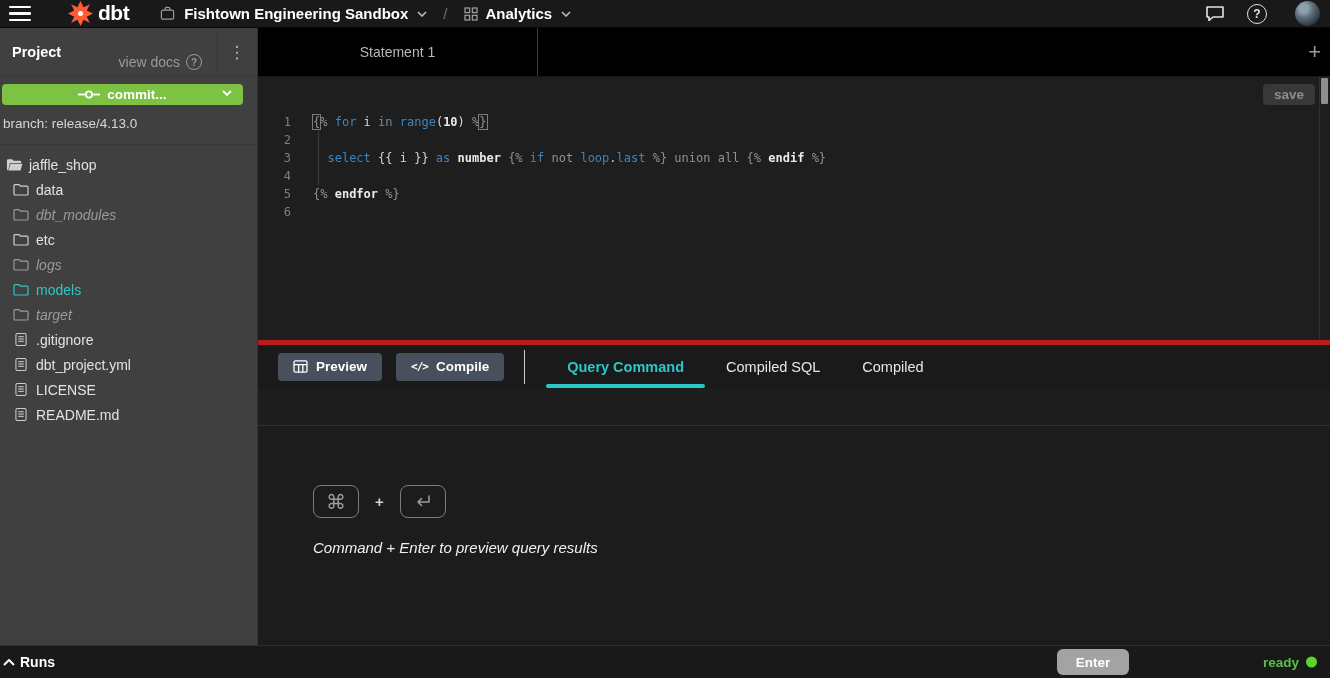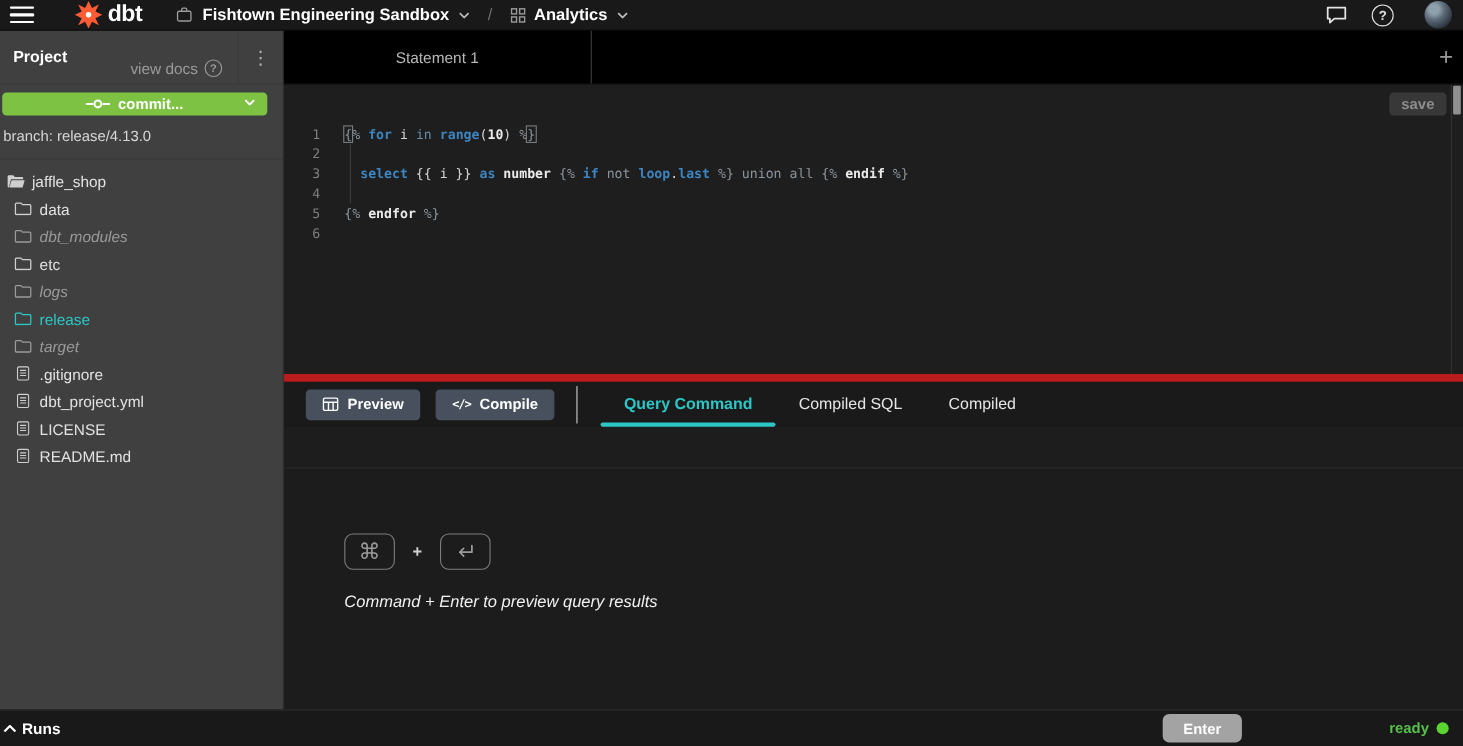--- a/index.html
+++ b/index.html
@@ -66,32 +66,32 @@
                 font-size:22px; font-weight:300; cursor:pointer; }
 
   .editor { flex:0 0 263px; background:#1e1e1e; position:relative; overflow:hidden; }
   .save-btn { position:absolute; top:7px; right:15px; background:#383838; color:#8d8d8d; font-size:13.5px; font-weight:700;
               padding:3px 11px; border-radius:4px; cursor:pointer; }
   .code-lines { position:absolute; top:36px; left:0; right:12px; font-family:"DejaVu Sans Mono", monospace; font-size:12px; line-height:18px; }
   .code-line { display:flex; height:18px; }
   .gutter { flex:0 0 47px; text-align:right; padding-right:14px; color:#7f7f7f; }
   .code-text { white-space:pre; color:#d6d6d6; padding-left:8px; }
   .tok-plain { color:#d6d6d6; }
-  .tok-kw { color:var(--keyword-blue); font-weight:700;margin-top:14px; }
+  .tok-kw { color:var(--keyword-blue); font-weight:400;margin-top:14px; }
   .tok-kw2 { color:#6b8ba4; }
   .tok-jinja { color:#8a939c; }
   .tok-bold { color:#eaeaea; font-weight:700; }
   .tok-num { color:#eaeaea; font-weight:700; }
   .bm { outline:1px solid #7c7c7c; }
   .indent-guide { position:absolute; left:60px; top:54px; width:1px; height:54px; background:#3d3d3d; }
   .ed-scrollbar { position:absolute; right:0; top:0; bottom:0; width:11px; border-left:1px solid #313131; }
   .ed-thumb { position:absolute; top:1px; right:2px; width:7px; height:26px; background:#8f8f8f; border-radius:1px; }
 
   
-  .panel-header { flex:0 0 48px; background:#1a1a1a; border-top:7px solid #b91c1c; display:flex; align-items:center; padding-left:20px; }
+  .panel-header { flex:0 0 48px; background:#1a1a1a; border-top:5px solid #b91c1c; display:flex; align-items:center; padding-left:20px; }
   .panel-btn { height:28px; display:flex; align-items:center; gap:8px; background:#47505c; border-radius:4px;
                color:#fff; font-weight:700; font-size:13.5px; padding:0 15px; cursor:pointer; }
   .panel-btn + .panel-btn { margin-left:14px; }
   .code-glyph { font-family:"DejaVu Sans Mono", monospace; font-size:11px; font-weight:700; letter-spacing:-1px; }
   .panel-vdiv { width:1px; height:34px; background:#cfcfcf; margin-left:20px; }
   .results-tabs { display:flex; margin-left:21px; height:100%; }
   .rtab { padding:0 21px; display:flex; align-items:center; font-size:14.5px; color:#e6e6e6; position:relative; cursor:pointer; }
   .rtab.active { color:var(--accent-teal); font-weight:700; }
   .rtab.active::after { content:""; position:absolute; left:0; right:0; bottom:0; height:4px; background:var(--accent-teal); border-radius:2px; }
 
@@ -252,21 +252,21 @@
               </svg>
             </span>
             <span class="tree-label">logs</span>
           </div>
           <div class="tree-item level1 selected">
             <span class="tree-icon">
               <svg width="16" height="13" viewBox="0 0 16 13" fill="none" stroke="currentColor" stroke-width="1.2">
                 <path d="M1 2.6 a1 1 0 0 1 1-1 h4 l1.5 1.5 H14 a1 1 0 0 1 1 1 V11 a1 1 0 0 1 -1 1 H2 a1 1 0 0 1 -1 -1 Z"></path>
               </svg>
             </span>
-            <span class="tree-label">release</span>
+            <span class="tree-label">models</span>
           </div>
           <div class="tree-item level1 italic">
             <span class="tree-icon">
               <svg width="16" height="13" viewBox="0 0 16 13" fill="none" stroke="currentColor" stroke-width="1.2">
                 <path d="M1 2.6 a1 1 0 0 1 1-1 h4 l1.5 1.5 H14 a1 1 0 0 1 1 1 V11 a1 1 0 0 1 -1 1 H2 a1 1 0 0 1 -1 -1 Z"></path>
               </svg>
             </span>
             <span class="tree-label">target</span>
           </div>
           <div class="tree-item level1 normal">

